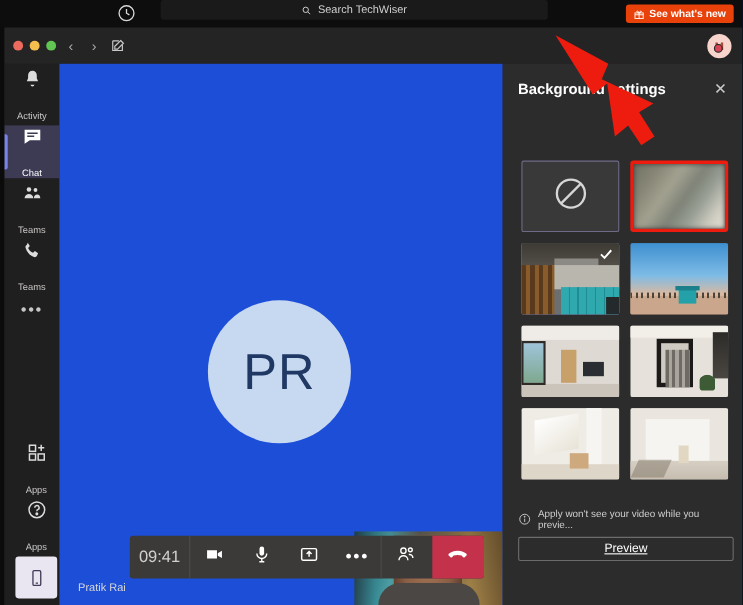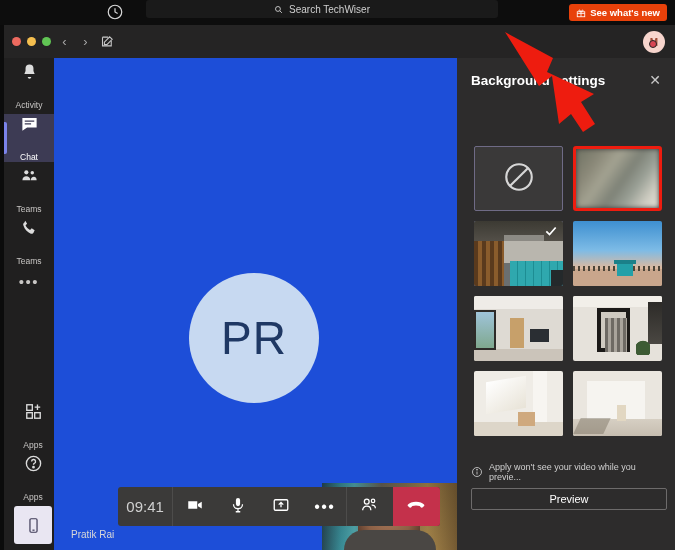--- a/index.html
+++ b/index.html
@@ -246,20 +246,21 @@
   .info-row {
     position: absolute; left: 14px; bottom: 68px; width: 196px;
     display: flex; align-items: center; gap: 6px; color: #cfcfcf; font-size: 9px;
   }
   .info-icon { width: 12px; height: 12px; flex: none; }
   .btn-preview {
     position: absolute; left: 14px; bottom: 40px; width: 196px; height: 22px;
     background: transparent; border: 1px solid #6d6b6b; border-radius: 2px;
     color: #fff; font-size: 11px; font-family: "Liberation Sans", sans-serif;
     cursor: pointer;
+    text-decoration: underline;
   }
   .btn-apply {
     position: absolute; left: 14px; bottom: 11px; width: 196px; height: 22px;
     background: #7b7ac0; border: none; border-radius: 2px;
     color: #fff; font-size: 11px; font-family: "Liberation Sans", sans-serif;
     cursor: pointer;
   }
 
   
   .annot-arrow { position: absolute; left: 495px; top: 28px; width: 120px; height: 115px; pointer-events: none; }

